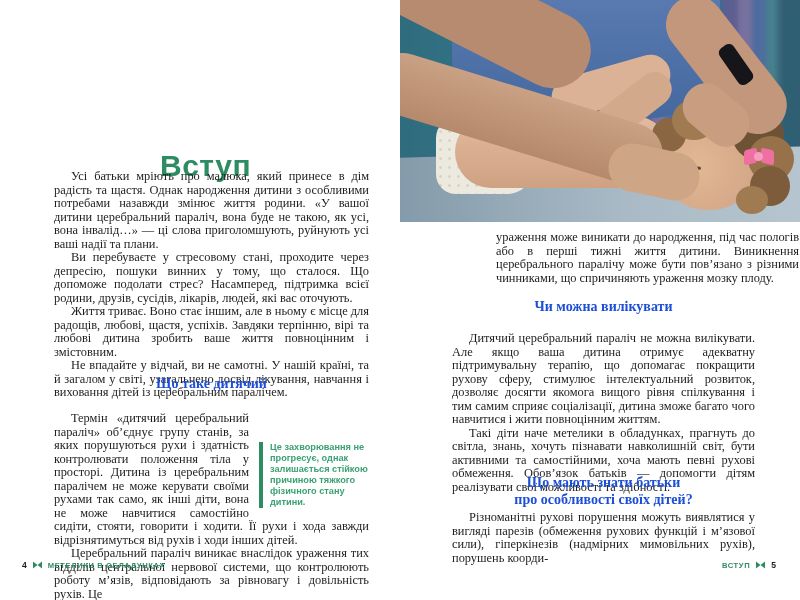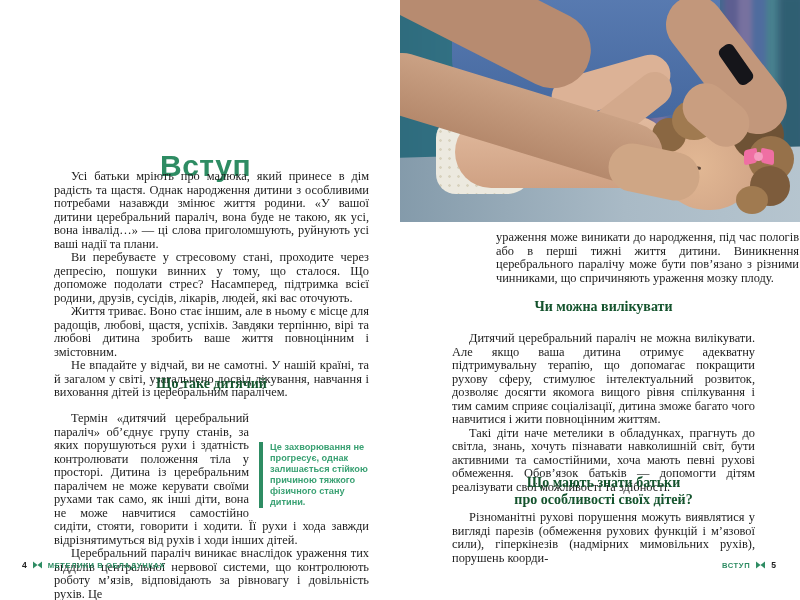--- a/index.html
+++ b/index.html
@@ -3,21 +3,21 @@
 <meta charset="utf-8">
 <style>
   html,body{margin:0;padding:0;background:#ffffff;}
   body{width:800px;height:600px;overflow:hidden;font-family:"Liberation Serif",serif;}
   .spread{position:relative;width:800px;height:600px;background:#ffffff;overflow:hidden;}
 
   
   .body-text{font-size:12.4px;line-height:13.5px;text-align:justify;color:#1d1d1d;}
   .body-text p{margin:0;text-indent:17px;}
   .body-text p.noindent{text-indent:0;}
-  .sec-heading{position:absolute;text-align:center;font-weight:bold;font-size:14px;line-height:16.5px;color:#14532d;}
+  .sec-heading{position:absolute;text-align:center;font-weight:bold;font-size:14px;line-height:16.5px;color:#1d4ed8;}
 
   
   .lp-title{position:absolute;left:160px;top:129px;font-family:"Liberation Sans",sans-serif;
             font-weight:bold;font-size:30px;letter-spacing:.5px;color:#2E8C63;}
   .lp-intro{position:absolute;left:54px;top:170px;width:315px;}
   .lp-h2{left:54px;top:376px;width:315px;}
   .lp-sec{position:absolute;left:54px;top:412px;width:315px;}
   .sidebar{float:right;width:99px;margin:30px 0 5px 10px;border-left:4px solid #2E8C63;padding-left:7px;
            font-family:"Liberation Sans",sans-serif;font-size:9.2px;line-height:11px;font-weight:bold;
            color:#3AA173;text-align:left;}

